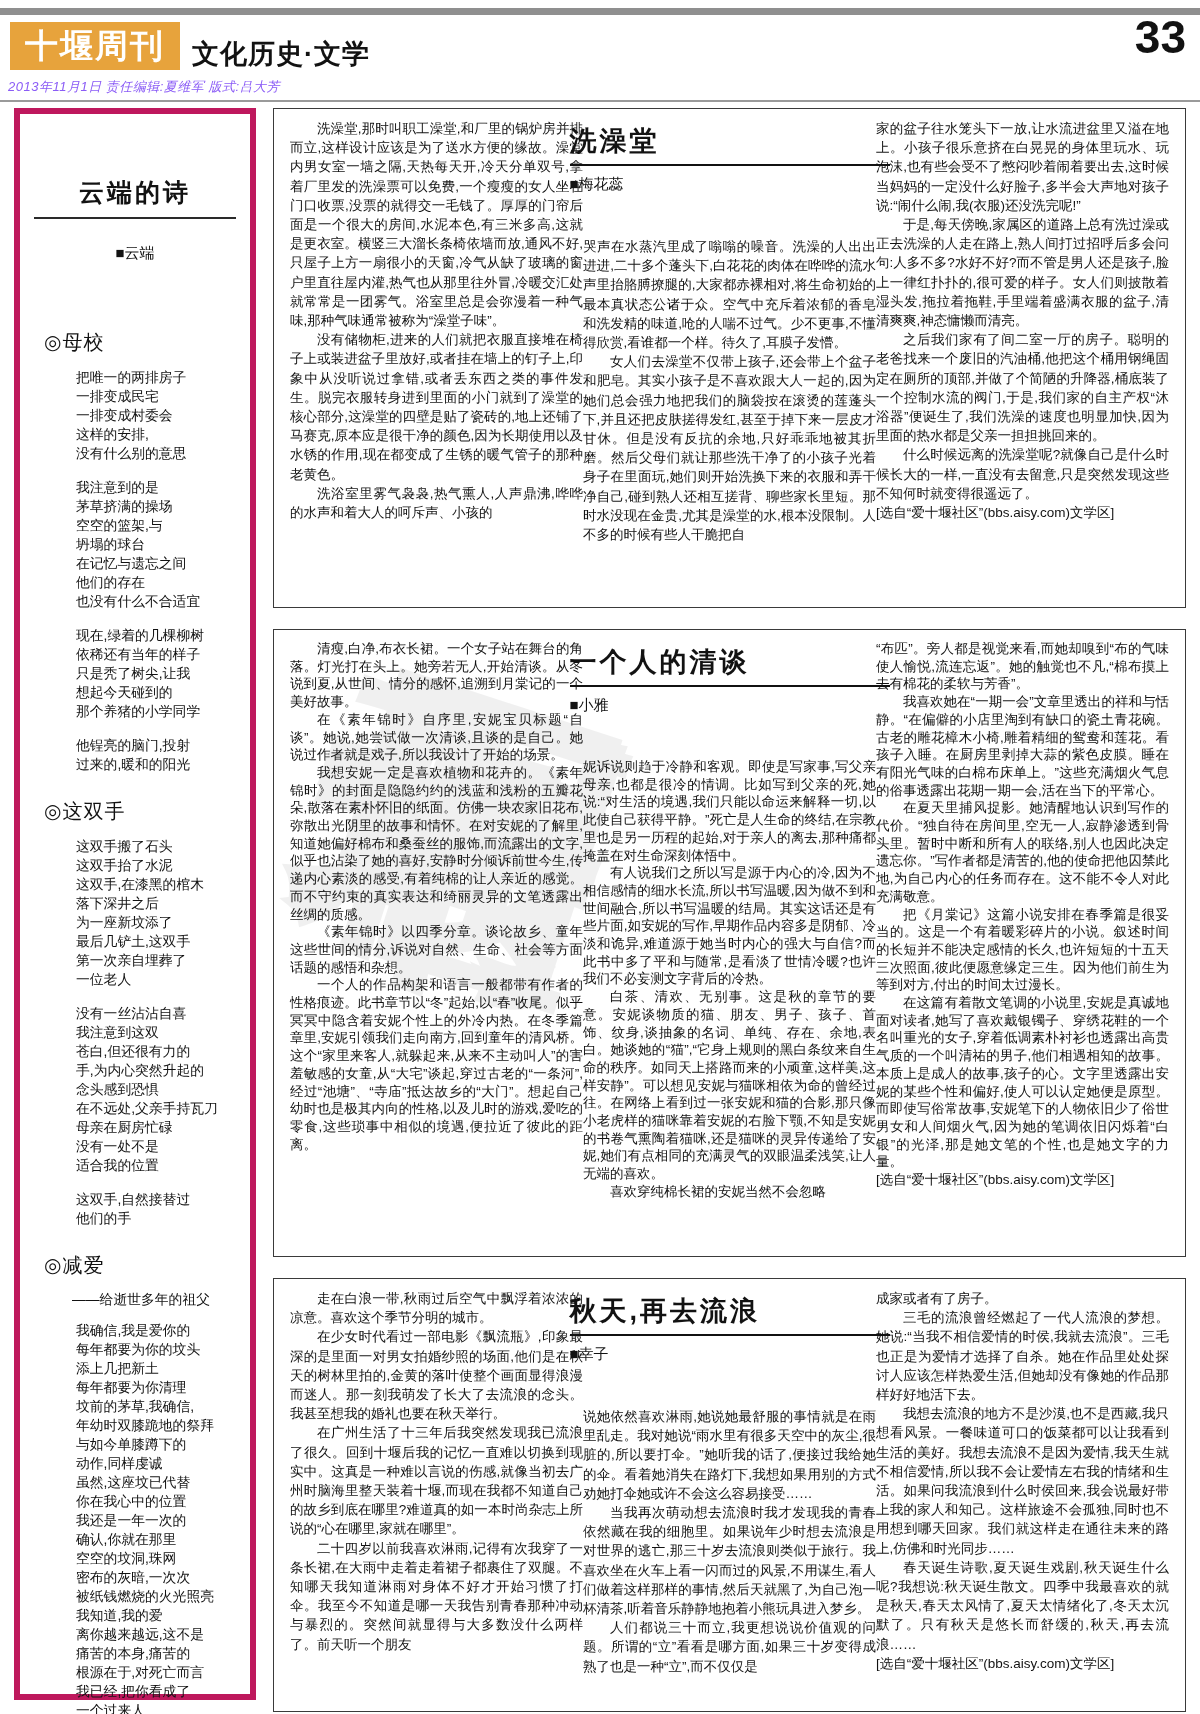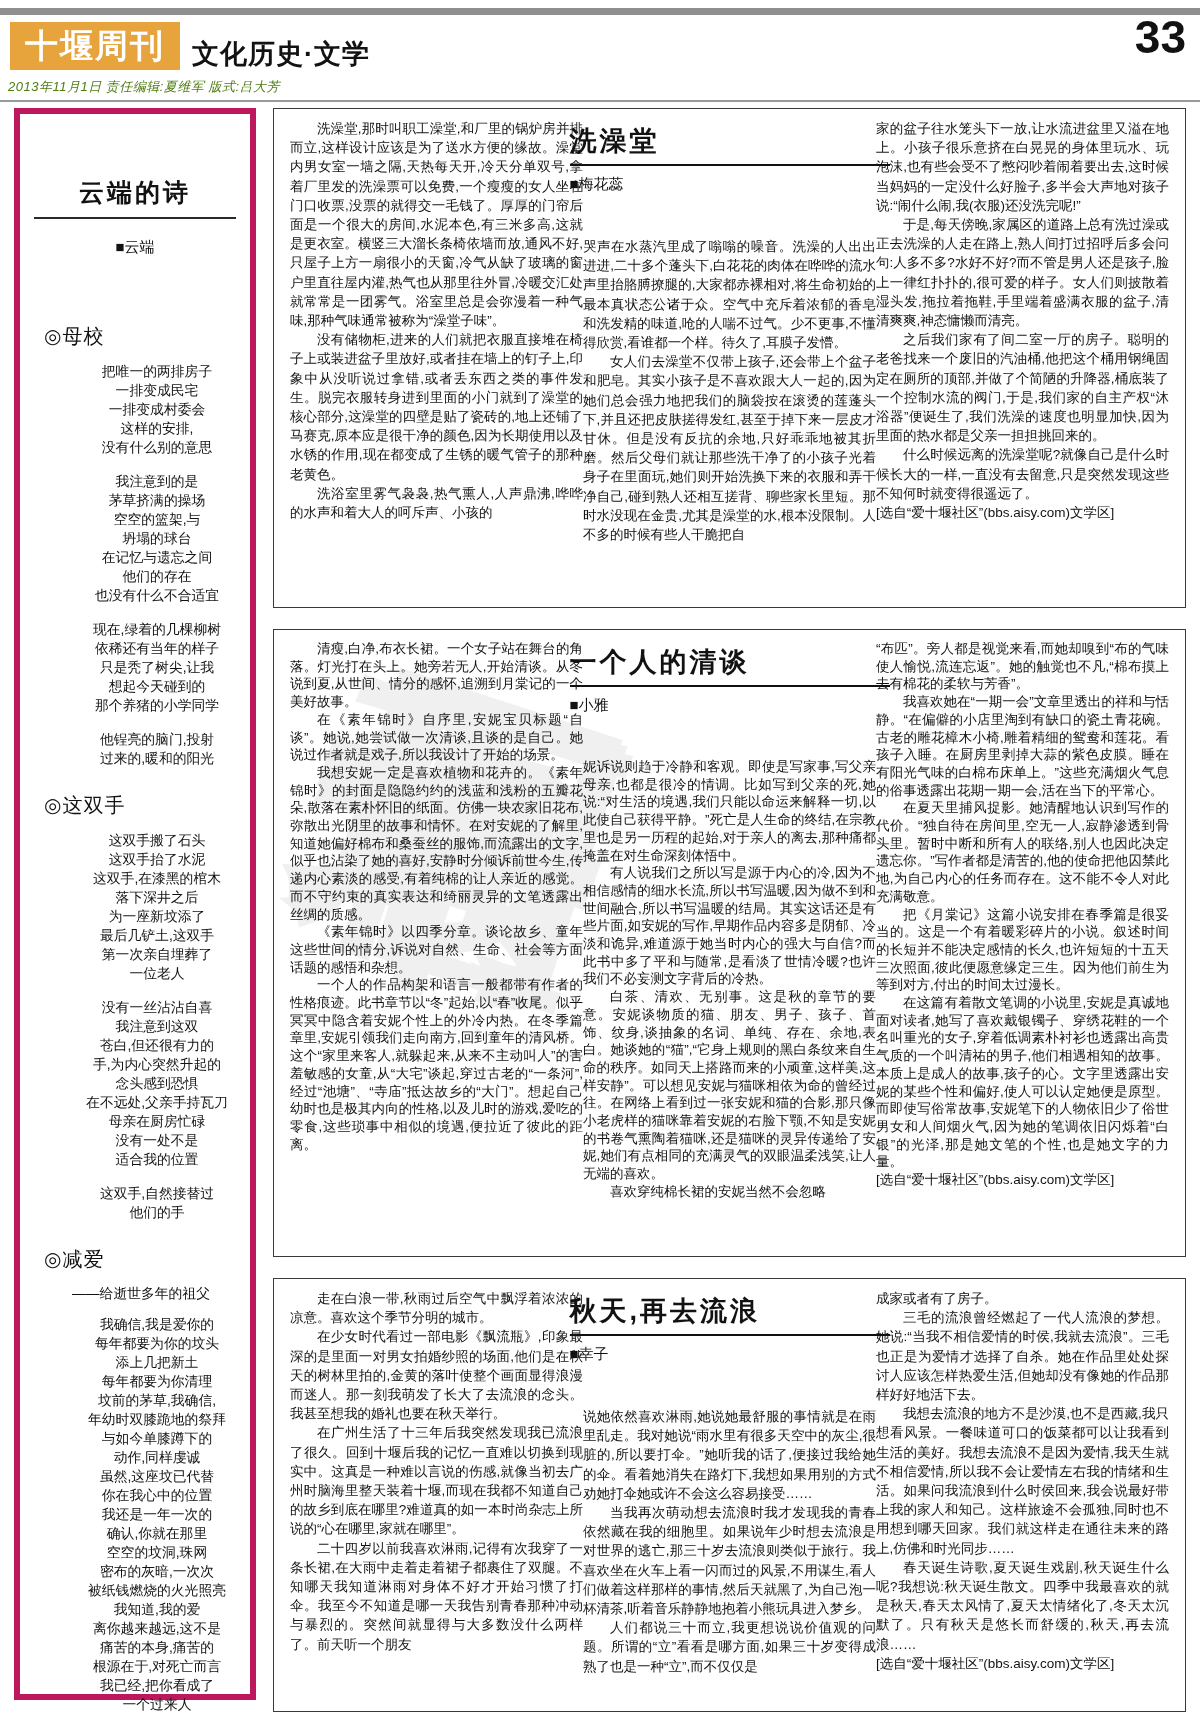--- a/index.html
+++ b/index.html
@@ -4,37 +4,37 @@
 <style>
   html,body{margin:0;padding:0;background:#fff;}
   body{width:1200px;height:1714px;position:relative;overflow:hidden;
        font-family:"Liberation Sans","DejaVu Sans",sans-serif;color:#121212;}
   
   .topbar{position:absolute;top:8px;left:0;width:1200px;height:7px;background:#8f8f8f;}
   .masthead{position:absolute;left:10px;top:22px;width:170px;height:48px;background:#e7a33c;
             color:#fff;font-weight:bold;font-size:33px;line-height:48px;text-align:center;letter-spacing:2px;}
   .section-label{position:absolute;left:192px;top:36px;font-size:27px;font-weight:bold;letter-spacing:1px;}
   .pageno{position:absolute;right:14px;top:10px;font-size:46px;font-weight:600;}
-  .dateline{position:absolute;left:8px;top:78px;font-size:13px;font-style:italic;color:#4d7c0f;letter-spacing:.5px;}
+  .dateline{position:absolute;left:8px;top:78px;font-size:13px;font-style:italic;color:#8b5cf6;letter-spacing:.5px;}
   .header-rule{position:absolute;top:100px;left:0;width:1200px;border-top:2px solid #9a9a9a;}
   
   .watermark{position:absolute;left:430px;top:480px;writing-mode:vertical-rl;
              font-size:300px;line-height:1;font-weight:bold;color:#000;opacity:.055;
              transform:rotate(18deg);pointer-events:none;z-index:0;}
   
   .page{position:absolute;top:108px;left:14px;width:1172px;display:flex;gap:17px;z-index:1;}
   .poem-box{width:242px;min-width:242px;height:1592px;border:6px solid #be185d;box-sizing:border-box;
             padding:10px 12px;background:rgba(255,255,255,0);}
   .poem-title{font-size:25px;font-weight:bold;text-align:center;margin-top:52px;letter-spacing:3px;}
   .poem-rule{border-bottom:2px solid #2a2a2a;margin:8px 2px 0 2px;}
-  .poem-author{text-align:center;font-size:15px;margin-top:19px;font-family:Liberation Mono, monospace;}
+  .poem-author{text-align:center;font-size:15px;margin-top:25px;font-family:Liberation Mono, monospace;}
   .poem-body{margin-top:66px;font-size:13.8px;}
   .sec-head{font-size:20px;font-weight:400;margin:24px 0 12px 12px;letter-spacing:1px;}
   .sec-sub{margin:2px 0 12px 40px;font-size:13.8px;}
-  .stanza{margin:0 0 15px 44px;line-height:19px;white-space:pre-line;text-align:center;}
+  .stanza{margin:0 0 15px 44px;line-height:19px;white-space:pre-line;}
   
   .articles{flex:1;display:flex;flex-direction:column;gap:21px;}
   .article{border:1px solid #3a3a3a;position:relative;box-sizing:border-box;
            padding:10px 16px;overflow:hidden;background:rgba(255,255,255,0);}
   .article.a1{height:500px;--lh:19.2px;}
   .article.a2{height:628px;--lh:17.7px;}
   .article.a3{height:434px;--lh:19.2px;}
   .titleblock{position:absolute;top:14px;left:50%;transform:translateX(-50%);width:320px;text-align:left;z-index:2;background:transparent;}
   .art-title{font-size:27px;font-weight:bold;letter-spacing:3px;}
   .title-rule{border-bottom:2px solid #111;margin-top:5px;}

